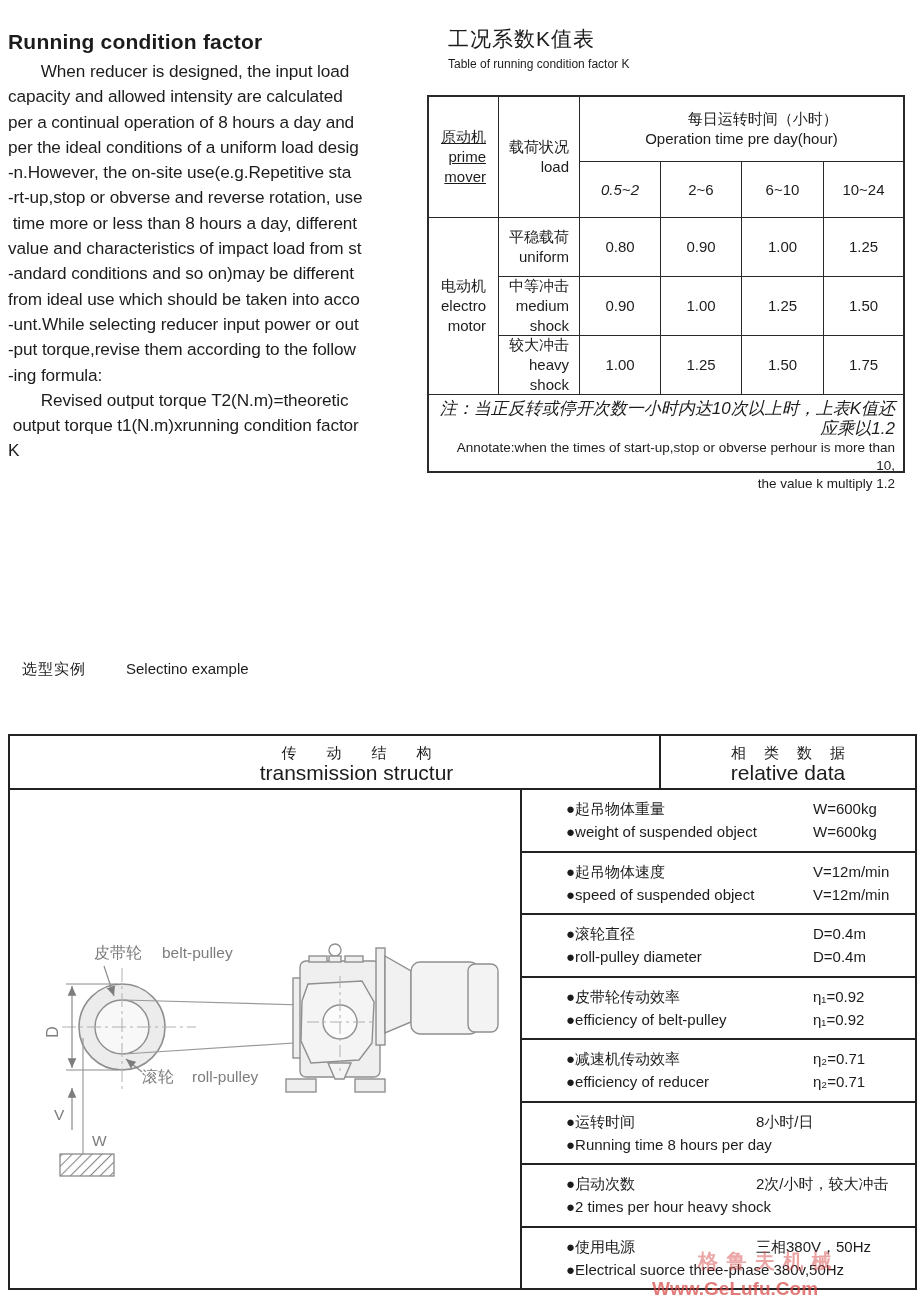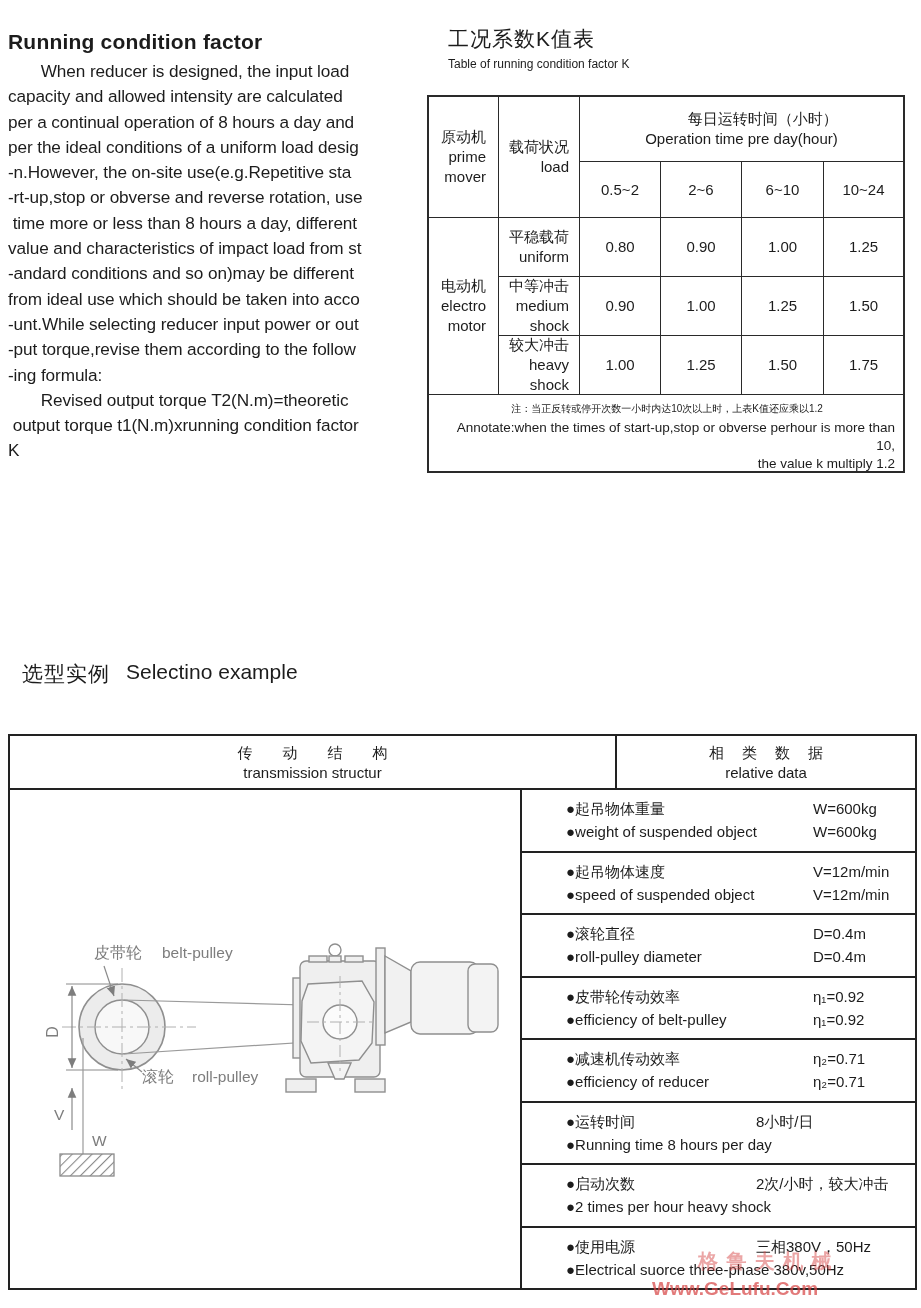--- a/index.html
+++ b/index.html
@@ -28,50 +28,50 @@
       "motor lm b1 b2 b3 b4"
       "motor lh c1 c2 c3 c4"
       "note  note note note note note";
     border:2px solid #2a2a2a;font-size:15px;
   }
   .ktable>div{
     border-right:1.5px solid #2a2a2a;border-bottom:1.5px solid #2a2a2a;
     display:flex;align-items:center;justify-content:center;text-align:right;
     white-space:pre-line;line-height:20px;box-sizing:border-box;
   }
-  .kc-prime{grid-area:prime;} .kc-load{grid-area:load;} .kc-op{grid-area:op;border-right:none!important;}
-  .kc-t1{grid-area:t1;} .kc-t2{grid-area:t2;} .kc-t3{grid-area:t3;} .kc-t4{grid-area:t4;border-right:none!important;}
+  .kc-prime{grid-area:prime;text-decoration:underline;} .kc-load{grid-area:load;} .kc-op{grid-area:op;border-right:none!important;}
+  .kc-t1{grid-area:t1;font-style:italic;} .kc-t2{grid-area:t2;} .kc-t3{grid-area:t3;} .kc-t4{grid-area:t4;border-right:none!important;}
   .kc-motor{grid-area:motor;} .kc-lu{grid-area:lu;} .kc-lm{grid-area:lm;} .kc-lh{grid-area:lh;}
   .kc-a1{grid-area:a1;} .kc-a2{grid-area:a2;} .kc-a3{grid-area:a3;} .kc-a4{grid-area:a4;border-right:none!important;}
   .kc-b1{grid-area:b1;} .kc-b2{grid-area:b2;} .kc-b3{grid-area:b3;} .kc-b4{grid-area:b4;border-right:none!important;}
   .kc-c1{grid-area:c1;} .kc-c2{grid-area:c2;} .kc-c3{grid-area:c3;} .kc-c4{grid-area:c4;border-right:none!important;}
   .kc-note{
     grid-area:note;border-right:none!important;border-bottom:none!important;
     flex-direction:column;align-items:flex-start;justify-content:center;text-align:left;
     padding:4px 8px 4px 10px;
   }
-  .k-note-zh{font-size:10px;line-height:20px;}
+  .k-note-zh{font-size:17px;line-height:20px;font-style:italic;}
   .k-note-en{font-size:13.5px;line-height:18px;white-space:pre-line;}
   
-  .sel-heads{position:absolute;left:22px;top:660px;font-size:21px;}
+  .sel-heads{position:absolute;left:22px;top:660px;font-size:15px;}
   .sel-line{display:flex;margin-bottom:6px;}
   .sel-zh{width:104px;letter-spacing:1px;}
   
   .extable{
     position:absolute;left:8px;top:734px;width:909px;height:556px;
     border:2.5px solid #222;box-sizing:border-box;display:flex;flex-direction:column;
     background:#fff;
   }
   .ex-header{display:flex;height:52px;border-bottom:2px solid #222;flex:none;}
   .ex-hcell{display:flex;flex-direction:column;align-items:center;justify-content:center;box-sizing:border-box;}
-  .ex-hl{width:607px;border-right:2px solid #222;}
+  .ex-hl{width:607px;border-right:2px solid #222;margin-left:44px;}
   .ex-hr{flex:1;}
   .ex-h-zh{font-size:15px;letter-spacing:2em;text-indent:2em;line-height:20px;}
   .ex-h-zh2{font-size:15px;letter-spacing:1.2em;text-indent:1.2em;line-height:20px;}
-  .ex-h-en{font-size:15px;line-height:19px;}
+  .ex-h-en{font-size:21px;line-height:19px;}
   .ex-body{flex:1;display:flex;min-height:0;}
   .ex-diagram{width:512px;border-right:2px solid #222;position:relative;box-sizing:border-box;}
   .ex-rows{flex:1;display:flex;flex-direction:column;}
   .ex-row{
     flex:1;border-bottom:2px solid #222;display:flex;flex-direction:column;
     justify-content:center;padding-left:44px;position:relative;font-size:15px;box-sizing:border-box;
   }
   .ex-row:last-child{border-bottom:none;}
   .ex-line{position:relative;height:23px;line-height:23px;white-space:nowrap;}
   .ex-val-col{position:absolute;left:247px;}

